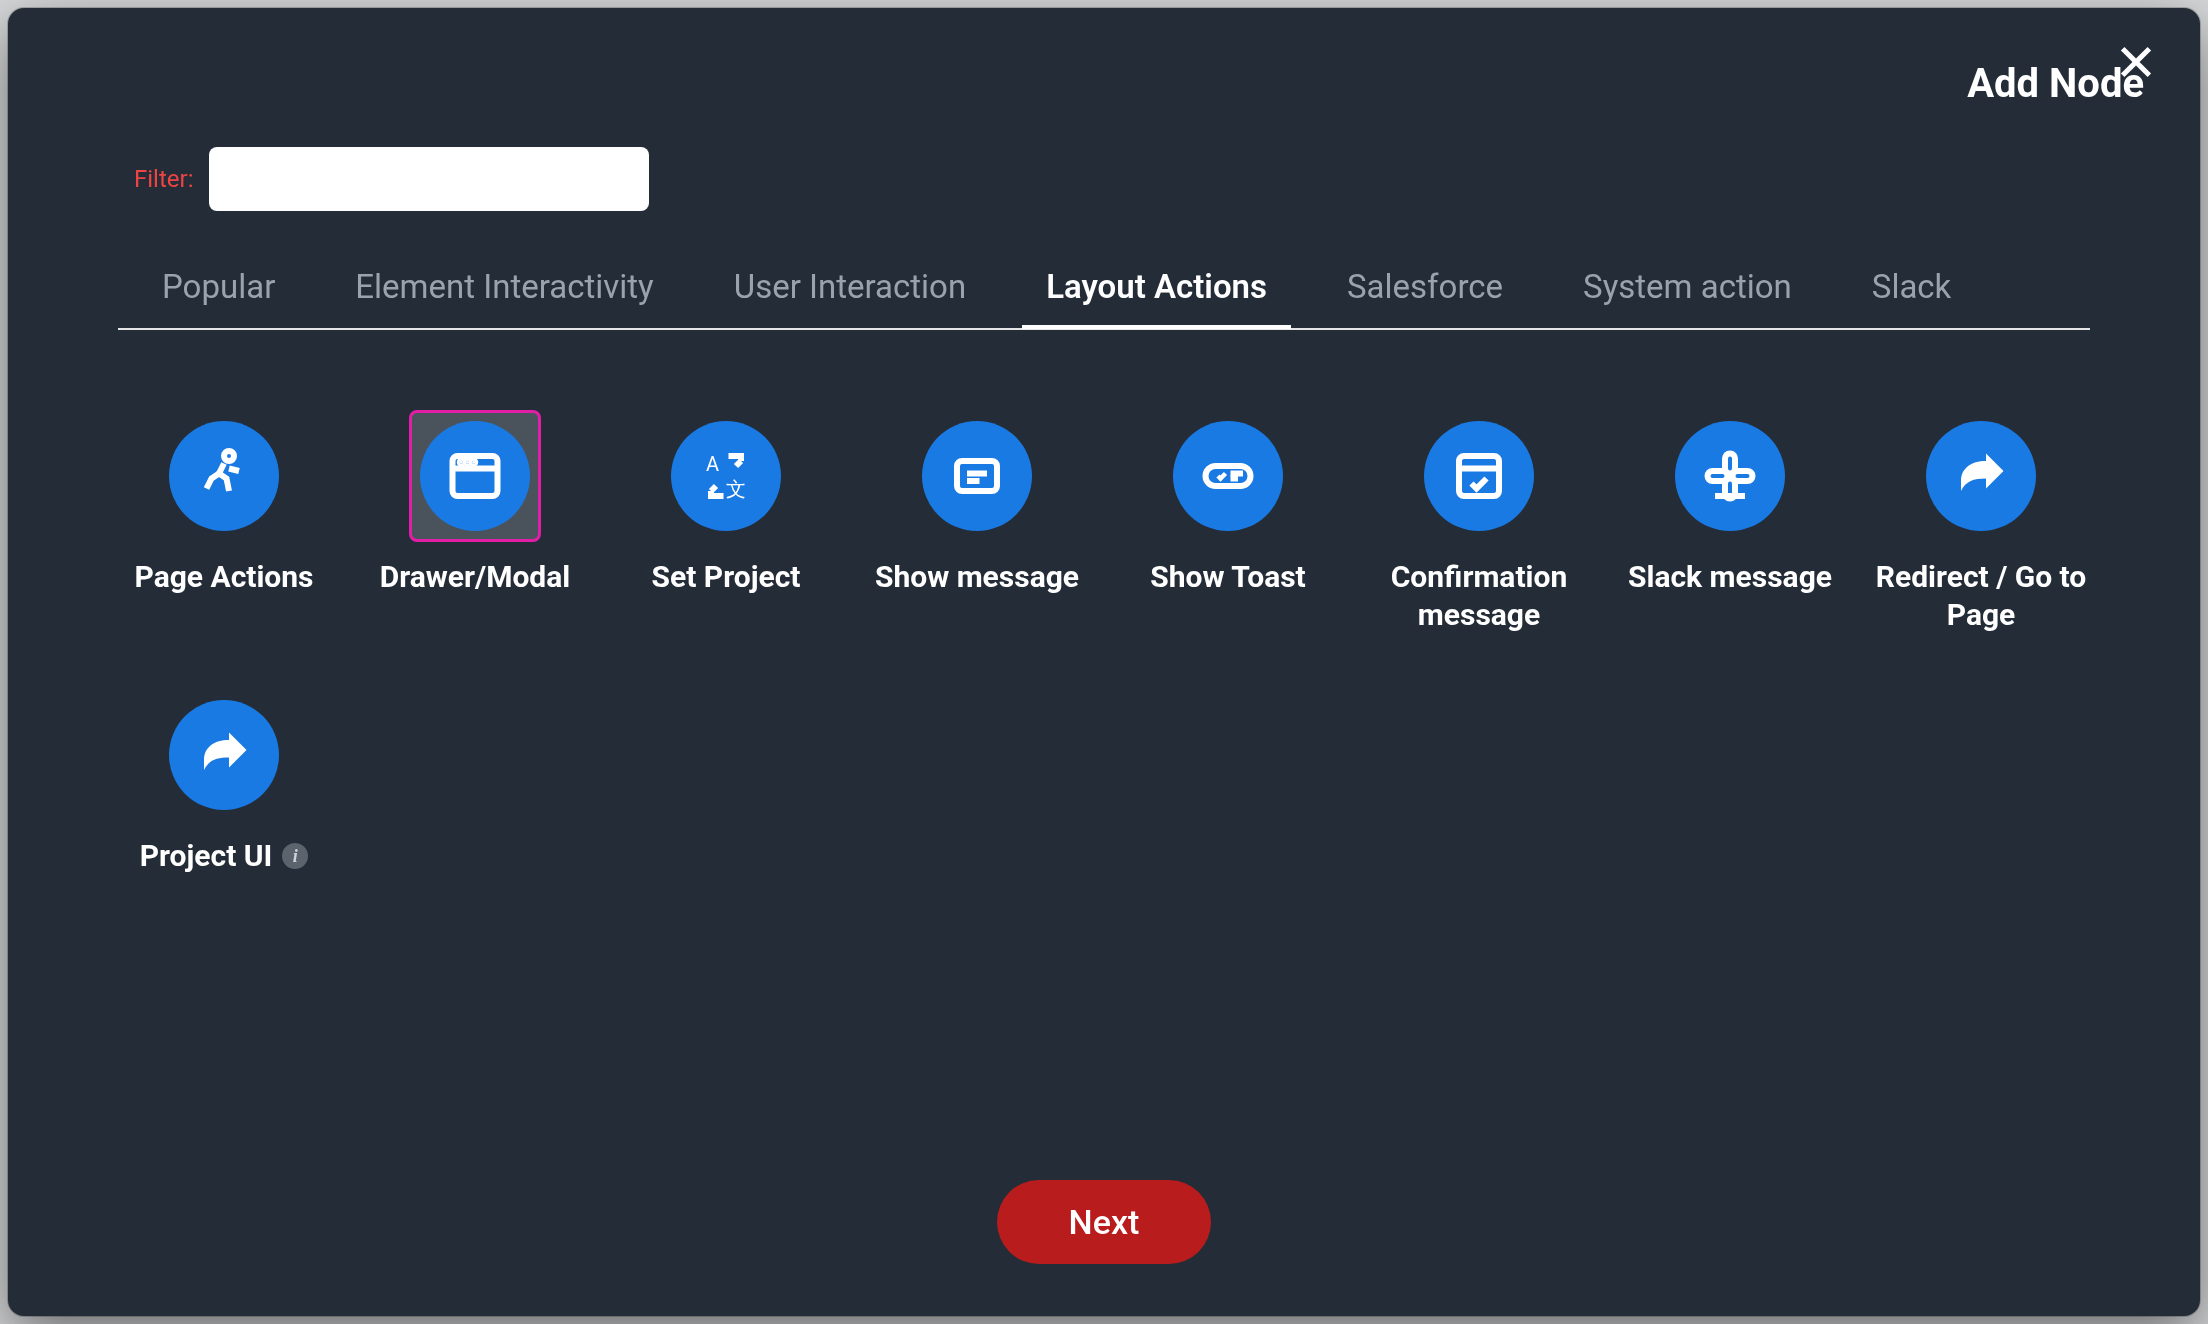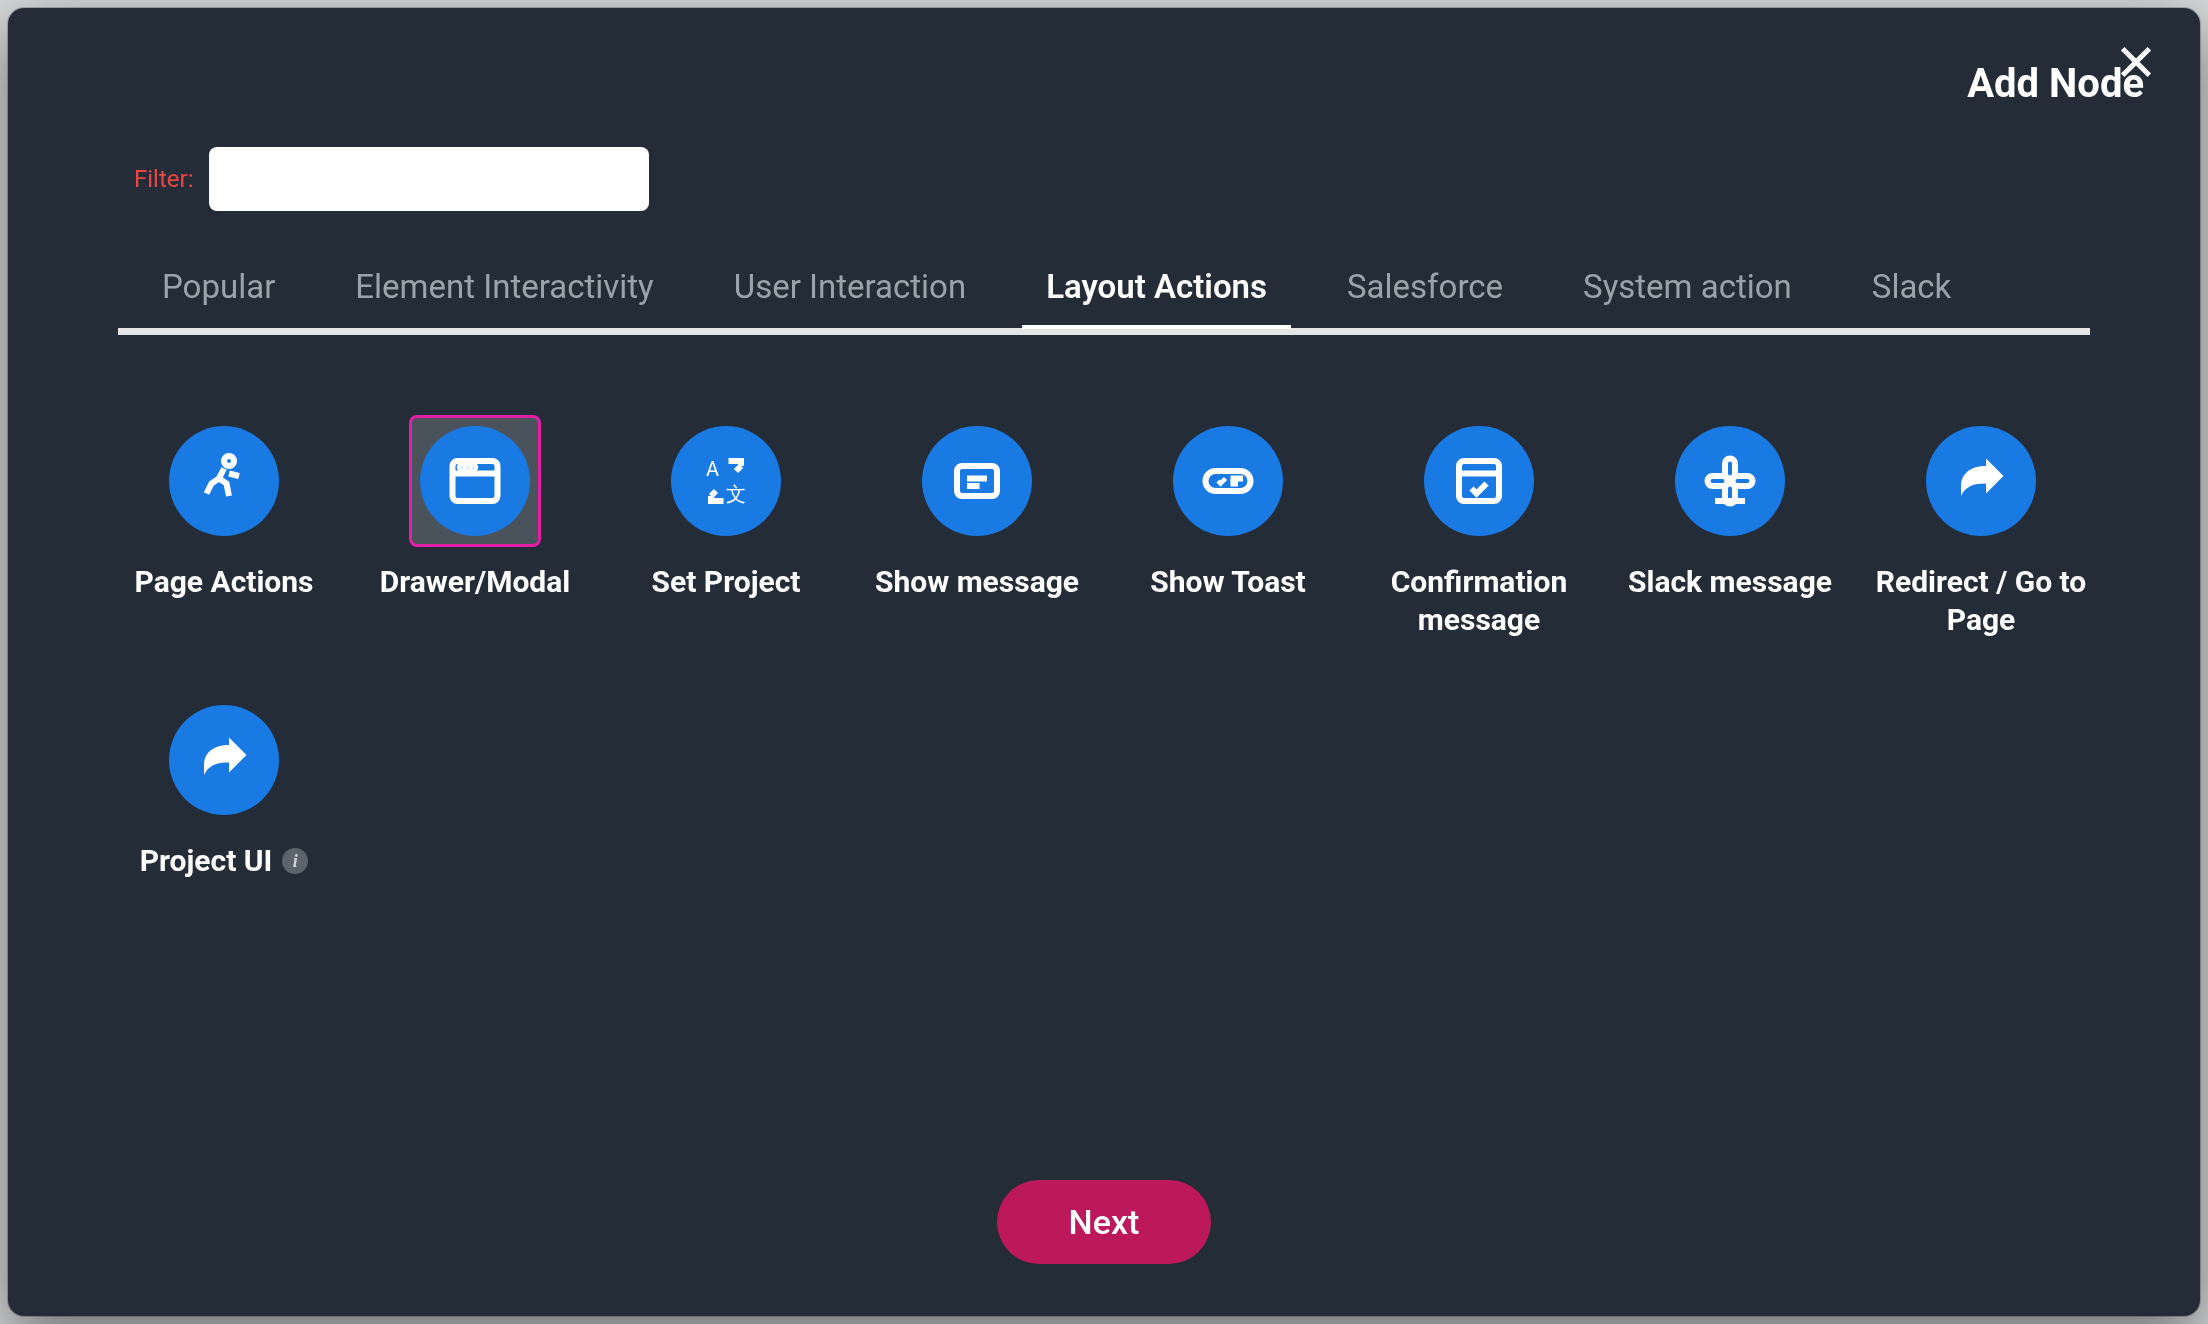--- a/index.html
+++ b/index.html
@@ -55,21 +55,21 @@
     border:none;
     background:#fff;
     font-size:28px;
     padding:0 16px;
   }
 
   .tabs{
     display:flex;
     gap:72px;
     padding:0 40px 0 40px;
-    border-bottom:7px solid #e5e5e5;
+    border-bottom:2px solid #e5e5e5;
     margin:0 54px;
   }
   .tab{
     font-size:33px;
     color:#9aa3ac;
     padding:0 4px 22px 4px;
     cursor:pointer;
     position:relative;
     white-space:nowrap;
   }
@@ -137,21 +137,21 @@
     align-items:center;justify-content:center;
   }
 
   .footer{
     margin-top:auto;
     display:flex;
     justify-content:center;
     padding-bottom:4px;
   }
   .next-btn{
-    background:#be185d;
+    background:#b91c1c;
     color:#fff;
     border:none;
     font-size:34px;
     font-weight:500;
     padding:22px 72px;
     border-radius:44px;
     cursor:pointer;
   }
 </style>
 </head>

